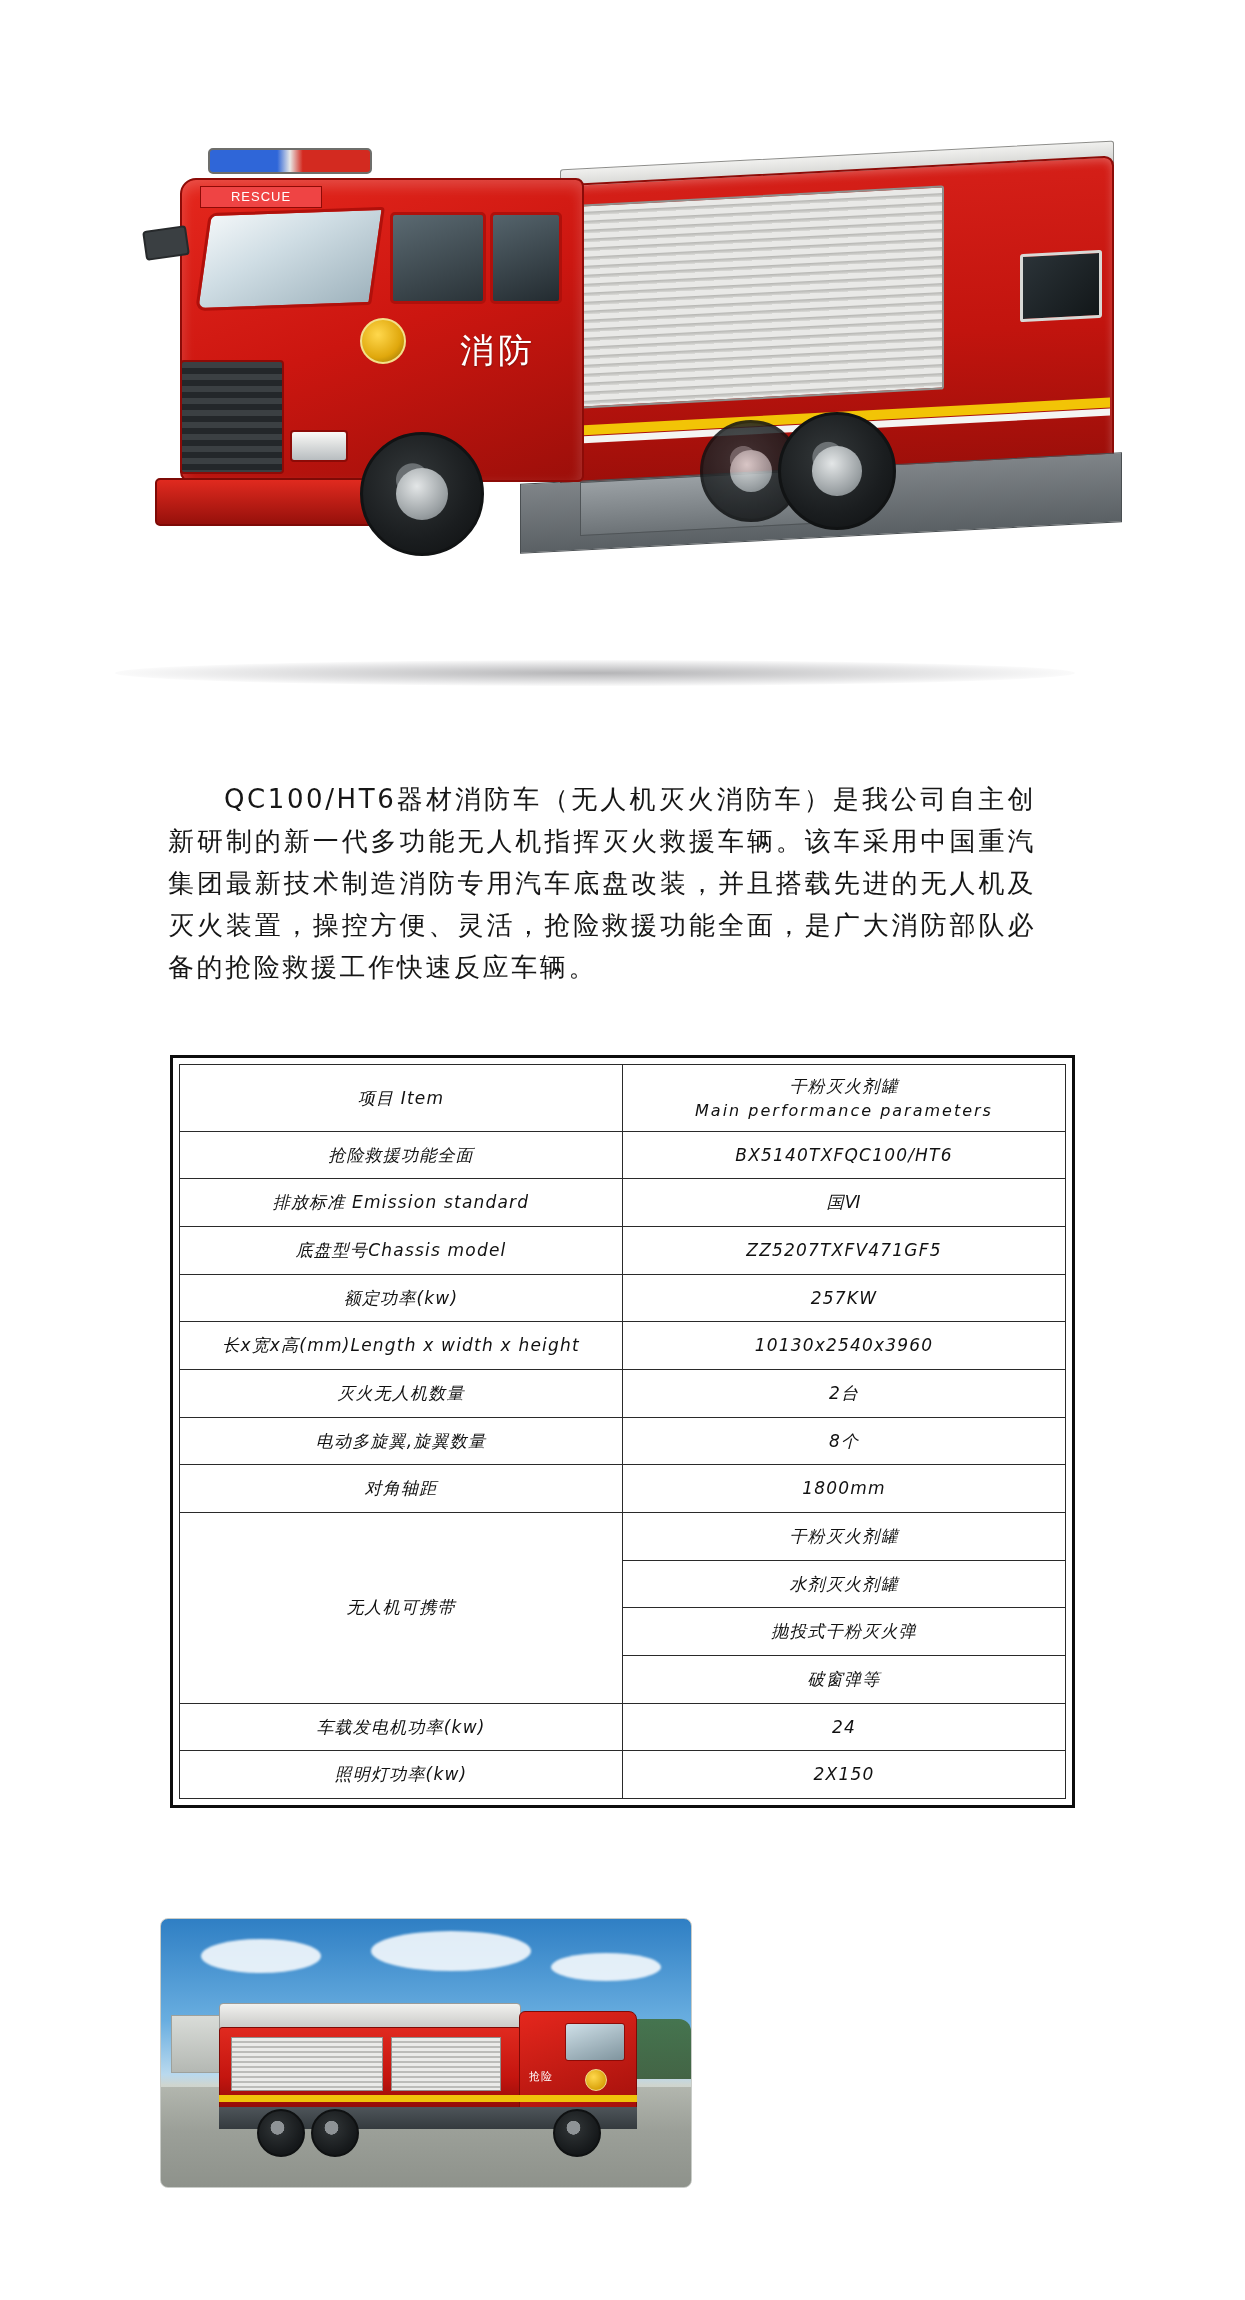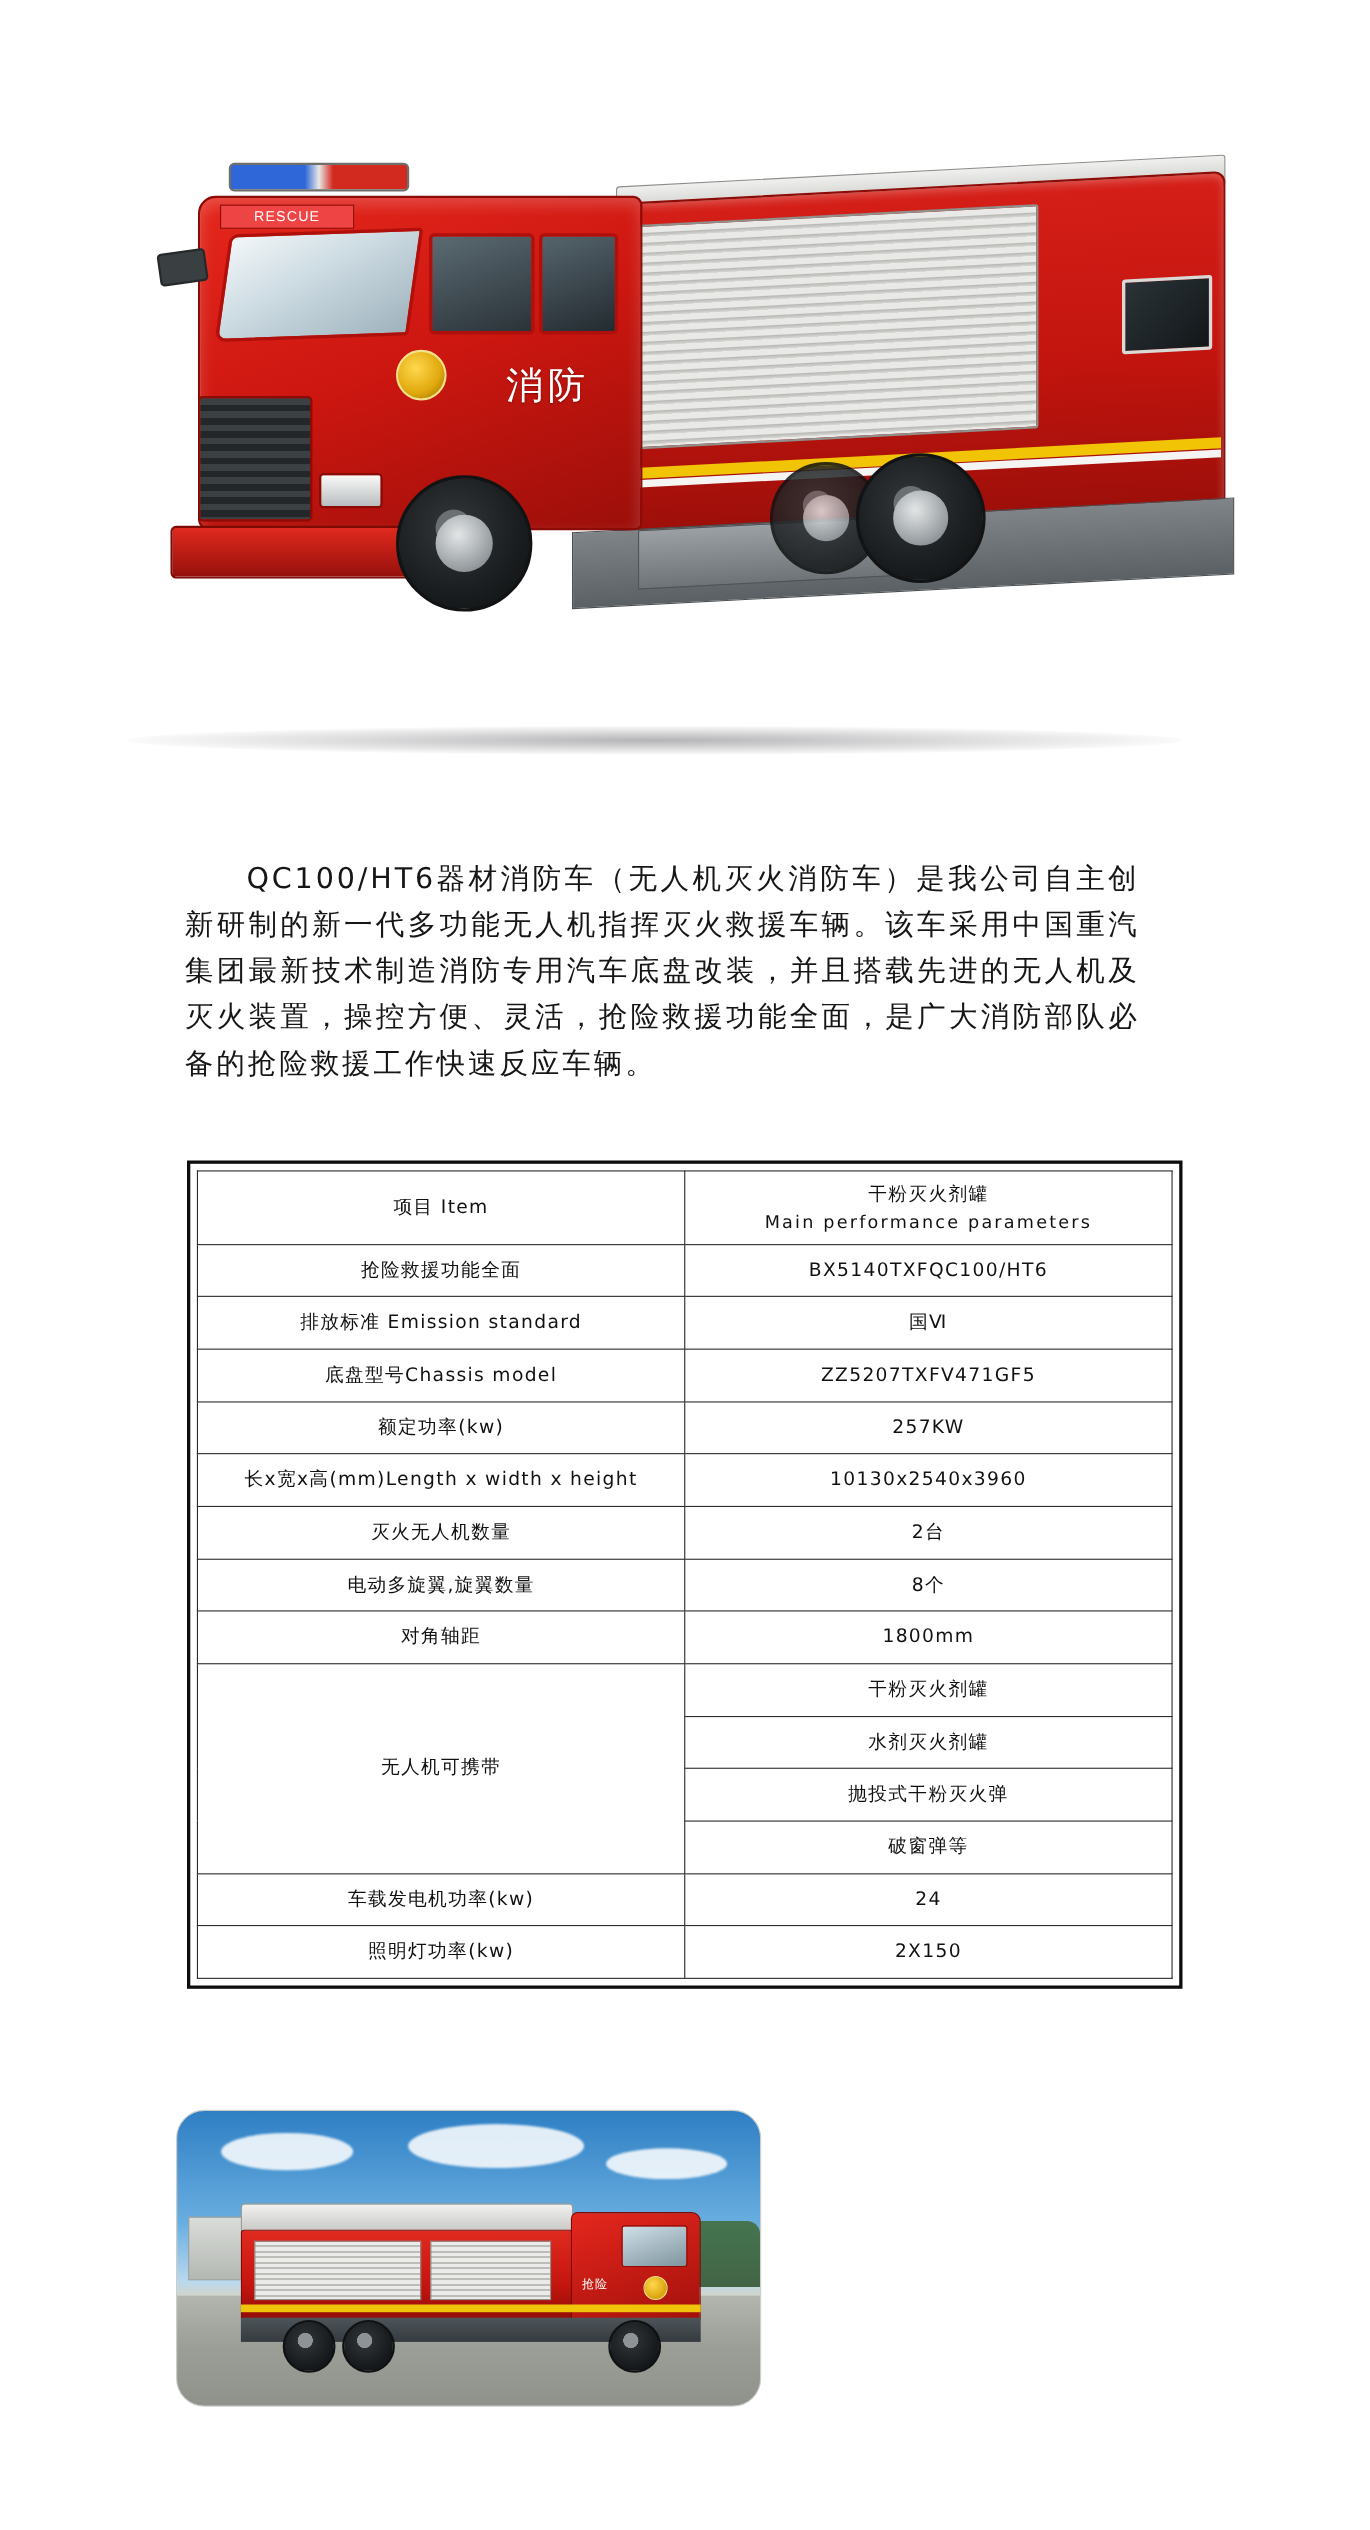--- a/index.html
+++ b/index.html
@@ -301,20 +301,21 @@
     background: #ffffff;
     padding: 6px;
     box-sizing: border-box;
   }
   table.spec {
     width: 100%;
     border-collapse: collapse;
     font-family: "DejaVu Sans", sans-serif;
     font-size: 17px;
     color: #111111;
+    font-style: italic;
   }
   table.spec td {
     border: 1px solid #2a2a2a;
     padding: 11px 6px;
     text-align: center;
     vertical-align: middle;
     letter-spacing: 1.2px;
     line-height: 1.45;
   }
   table.spec td.label {
@@ -333,21 +334,21 @@
     text-align: center;
   }
 
   
   .photo {
     position: absolute;
     left: 160px;
     top: 1918px;
     width: 530px;
     height: 268px;
-    border-radius: 26px;
+    border-radius: 8px;
     overflow: hidden;
     border: 1px solid #c9ccc8;
     background:
       linear-gradient(180deg,#2f7fc4 0%, #69aee0 38%, #b9d9ee 58%, #cfd5cf 62%, #b9bdb6 100%);
   }
   .ph-cloud {
     position: absolute;
     background: rgba(255,255,255,0.85);
     border-radius: 50%;
     filter: blur(1px);

